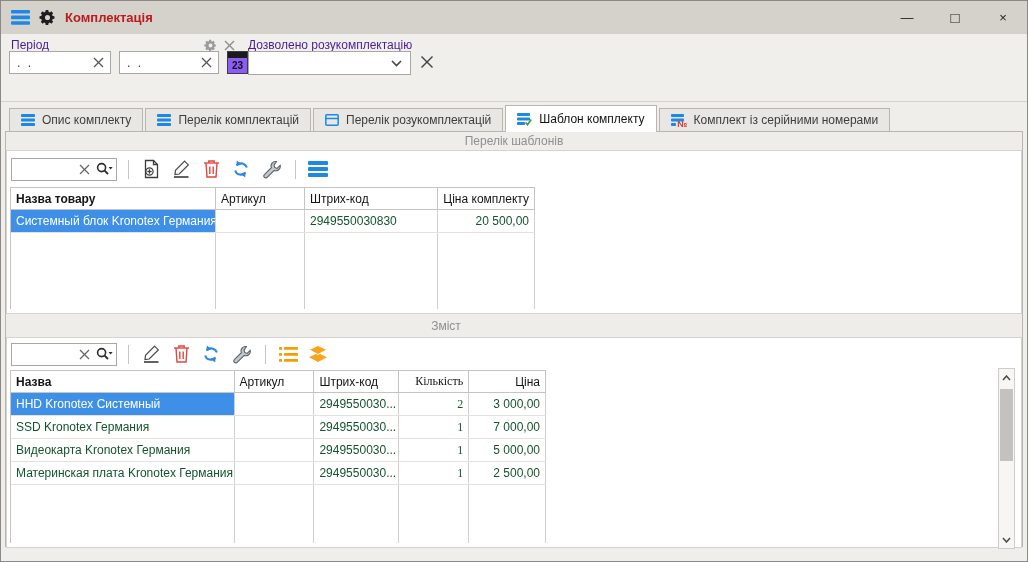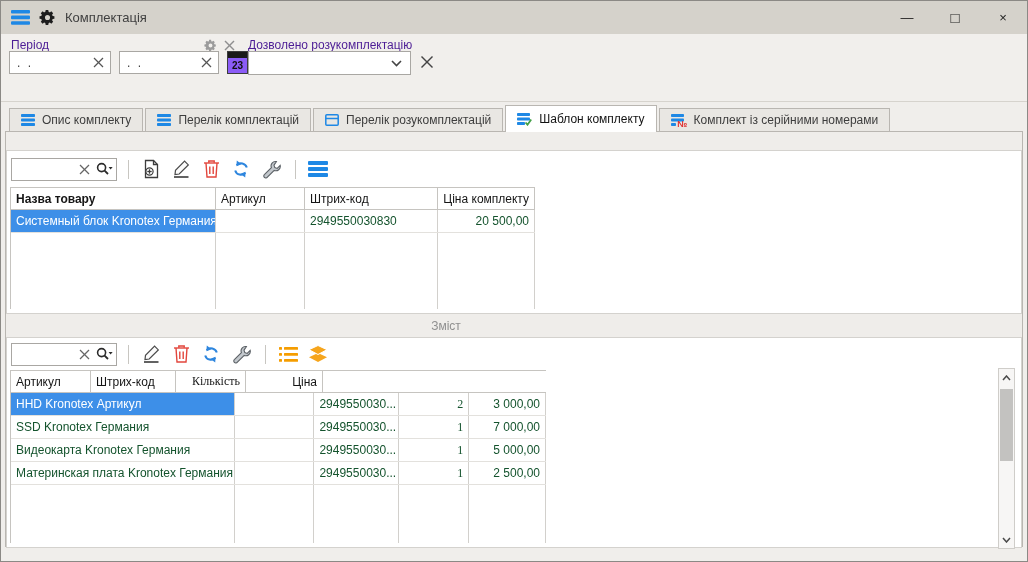--- a/index.html
+++ b/index.html
@@ -6,21 +6,21 @@
   .window{position:relative;width:1028px;height:562px;box-sizing:border-box;
     background:#f0eeeb;border:1px solid #8b8985;overflow:hidden;
     font-family:"Liberation Sans",sans-serif;-webkit-font-smoothing:antialiased;}
   .window *{box-sizing:border-box;}
 
   
   .titlebar{position:absolute;left:0;top:0;right:0;height:33px;background:#d5d2cb;
     display:flex;align-items:center;}
   .titlebar .app-icon{margin-left:10px;display:flex;}
   .titlebar .gear-lg{margin-left:9px;display:flex;}
-  .titlebar .title{margin-left:9px;font-weight:normal;font-size:13px;color:#404040;}
+  .titlebar .title{margin-left:9px;font-weight:bold;font-size:13px;color:#b91c1c;}
   .win-controls{margin-left:auto;display:flex;height:100%;}
   .win-btn{width:48px;height:100%;display:flex;align-items:center;justify-content:center;
     font-size:13px;color:#1c1c1c;cursor:default;}
   .win-btn.max{font-size:15px;}
 
   
   .filter-panel{position:absolute;left:0;top:33px;right:0;height:68px;background:#f1efec;
     border-bottom:1px solid #d6d3cd;}
   .flt-lbl{position:absolute;font-size:12px;color:#4c1d95;white-space:nowrap;}
   .inputbox{position:absolute;height:23px;background:#fff;border:1px solid #a9a7a3;
@@ -245,20 +245,21 @@
             </g>
           <text x="6" y="13" font-family="Liberation Sans, sans-serif" font-size="9" font-weight="bold" fill="#e03030">№</text>
           </svg>
       </span>
       <span>Комплект із серійними номерами</span>
     </div>
   </div>
 
   <div class="content">
 
+    <div class="caption cap1">Перелік шаблонів</div>
 
     <div class="whitebox box1">
       <div class="toolbar">
         <div class="searchbox">
           <span class="sval"></span>
           <span class="six">
             <svg width="11" height="11" viewBox="0 0 11 11">
                 <g stroke="#666" stroke-width="1.3">
               <line x1="1" y1="1" x2="10" y2="10"></line>
                   <line x1="10" y1="1" x2="1" y2="10"></line>
@@ -420,28 +421,29 @@
         <div class="tbtn">
           <svg width="20" height="18" viewBox="0 0 20 18">
             <polygon points="10,8 19,12.2 10,17 1,12.2" fill="#f6a51c"></polygon>
             <polygon points="10,0.5 19,4.7 10,9.5 1,4.7" fill="#f6a51c" stroke="#ffffff" stroke-width="1"></polygon>
             </svg>
         </div>
       </div>
 
       <div class="grid grid2">
         <div class="gr header">
+          <div class="cell bold g2c1">Назва</div>
           <div class="cell g2c2">Артикул</div>
           <div class="cell g2c3">Штрих-код</div>
           <div class="cell num g2c4">Кількість</div>
           <div class="cell num g2c5">Ціна</div>
         </div>
 
         <div class="gr row">
-          <div class="cell sel g2c1">HHD Kronotex Артикул</div>
+          <div class="cell sel g2c1">HHD Kronotex Системный</div>
           <div class="cell g2c2"></div>
           <div class="cell g2c3">2949550030...</div>
           <div class="cell num g2c4">2</div>
           <div class="cell num g2c5">3 000,00</div>
         </div>
         <div class="gr row">
           <div class="cell g2c1">SSD Kronotex Германия</div>
           <div class="cell g2c2"></div>
           <div class="cell g2c3">2949550030...</div>
           <div class="cell num g2c4">1</div>

